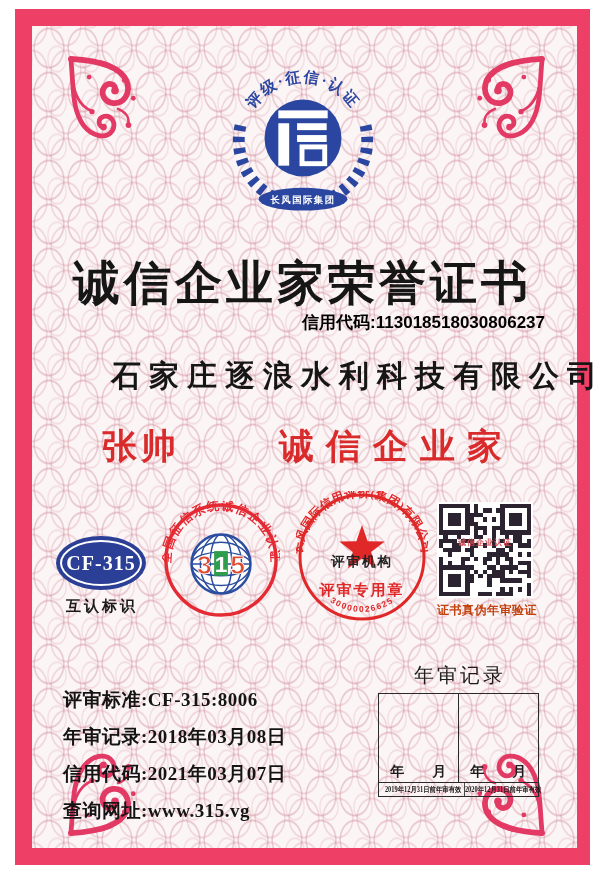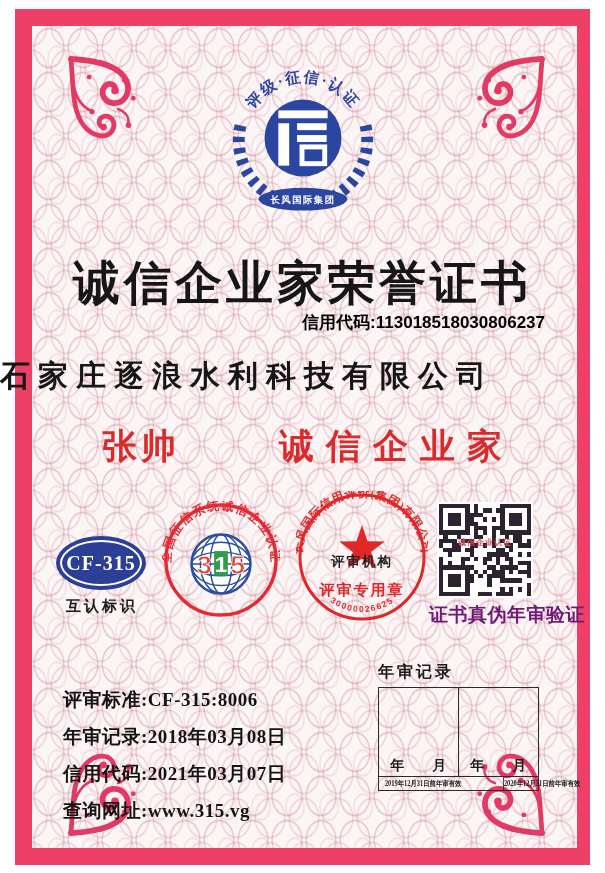--- a/index.html
+++ b/index.html
@@ -24,21 +24,21 @@
   .orn-bl{left:36px;bottom:12px;transform:scaleY(-1);}
   .orn-br{right:32px;bottom:12px;transform:scale(-1,-1);}
 
   .emblem{position:absolute;left:229px;top:66px;width:148px;height:150px;}
 
   .title{position:absolute;left:0;top:252px;width:100%;text-align:center;
     font-family:"Liberation Sans",sans-serif;font-weight:bold;font-size:47px;
     letter-spacing:4px;color:#161616;white-space:nowrap;}
   .credit{position:absolute;right:60px;top:311px;
     font-family:"Liberation Sans",sans-serif;font-weight:bold;font-size:17px;color:#000000;}
-  .company{position:absolute;left:0;top:356px;width:100%;text-align:left;
+  .company{position:absolute;left:0;top:356px;width:100%;text-align:right;
     font-family:"Liberation Sans",sans-serif;font-weight:bold;font-size:30px;
     letter-spacing:8px;color:#161616;white-space:nowrap;}
   .honoree{position:absolute;left:0;top:423px;width:100%;height:50px;color:#d92b2b;
     font-weight:bold;font-size:35px;text-decoration:underline;}
   .honoree .name{position:absolute;left:102px;top:0;letter-spacing:4px;}
   .honoree .honor{position:absolute;left:279px;top:0;letter-spacing:12px;white-space:nowrap;}
 
   
   .cf-oval{position:absolute;left:56px;top:536px;width:90px;height:54px;background:#2b3f96;
     border-radius:50%;display:flex;align-items:center;justify-content:center;}
@@ -52,33 +52,33 @@
   .redseal{position:absolute;left:296px;top:491px;width:132px;height:132px;}
 
   
   .qr{position:absolute;left:437px;top:502px;width:96px;height:96px;background:#fff;padding:2px;box-sizing:border-box;}
   .qr-grid{position:relative;width:100%;height:100%;display:grid;
     grid-template-rows:repeat(21,1fr);grid-template-columns:repeat(21,1fr);}
   .qm{background:#2b2430;}
   .qr-overlay{position:absolute;left:0;top:36%;width:100%;text-align:center;
     font-size:8px;font-weight:bold;color:#cf4a55;letter-spacing:1px;pointer-events:none;}
   .qr-caption{position:absolute;left:429px;top:602px;width:116px;text-align:center;
-    font-weight:bold;font-size:19px;letter-spacing:.5px;color:#701a75;white-space:nowrap;}
+    font-weight:bold;font-size:12px;letter-spacing:.5px;color:#c2410c;white-space:nowrap;}
 
   
   .details{position:absolute;left:63px;top:681px;color:#141414;
     font-weight:bold;font-size:19px;letter-spacing:.5px;}
   .details div{height:37px;line-height:37px;white-space:nowrap;}
 
   
   .review{position:absolute;left:378px;top:662px;color:#1c1c1c;}
-  .review-title{font-weight:bold;font-size:16px;letter-spacing:3px;margin-bottom:4px;}
+  .review-title{font-weight:normal;font-size:20px;letter-spacing:3px;margin-bottom:4px;margin-left:36px;}
   .review-table{border:1.6px solid #2a2a2a;width:159px;}
   .rt-row1{display:flex;height:88px;border-bottom:1.6px solid #2a2a2a;}
-  .rt-row2{display:flex;height:13px;gap:39px;}
+  .rt-row2{display:flex;height:13px;}
   .rt-cell{position:relative;width:79px;}
   .rt-cell+.rt-cell{border-left:1.6px solid #2a2a2a;width:80px;}
   .ym{position:absolute;left:0;right:0;bottom:1px;display:flex;justify-content:center;
     gap:28px;font-weight:bold;font-size:14px;}
   .note{width:79px;overflow:visible;text-align:center;font-size:7.5px;font-weight:bold;
     white-space:nowrap;transform:scaleX(.85);transform-origin:center;line-height:13px;}
   .note+.note{width:80px;border-left:1.6px solid #2a2a2a;}
 </style>
 </head>
 <body>

